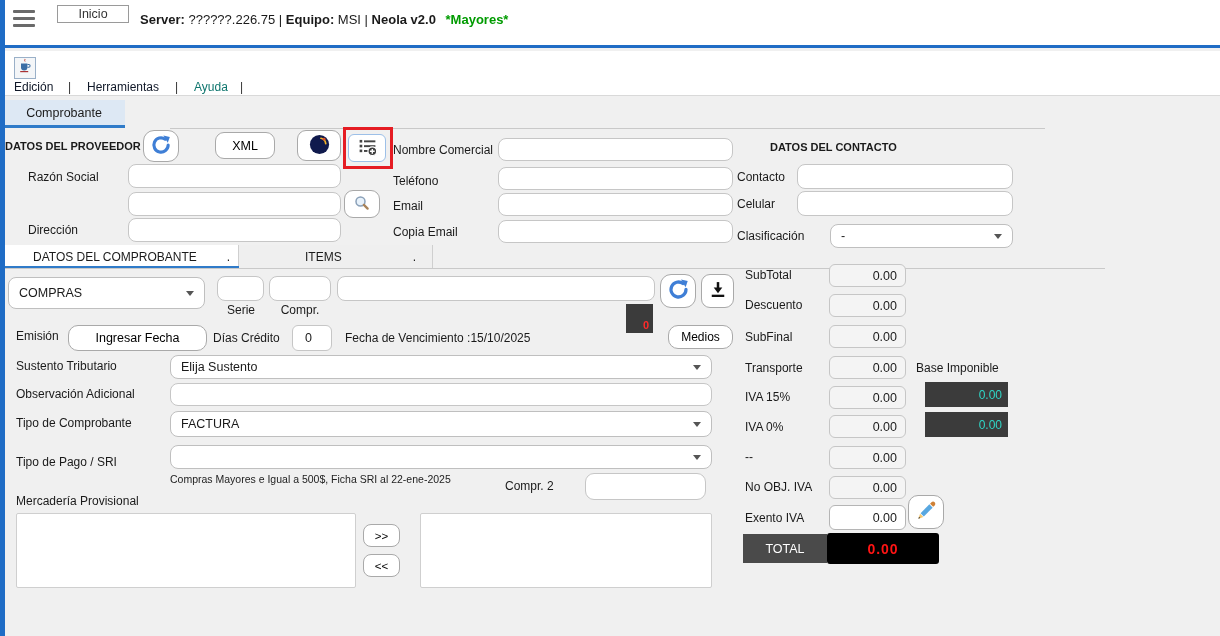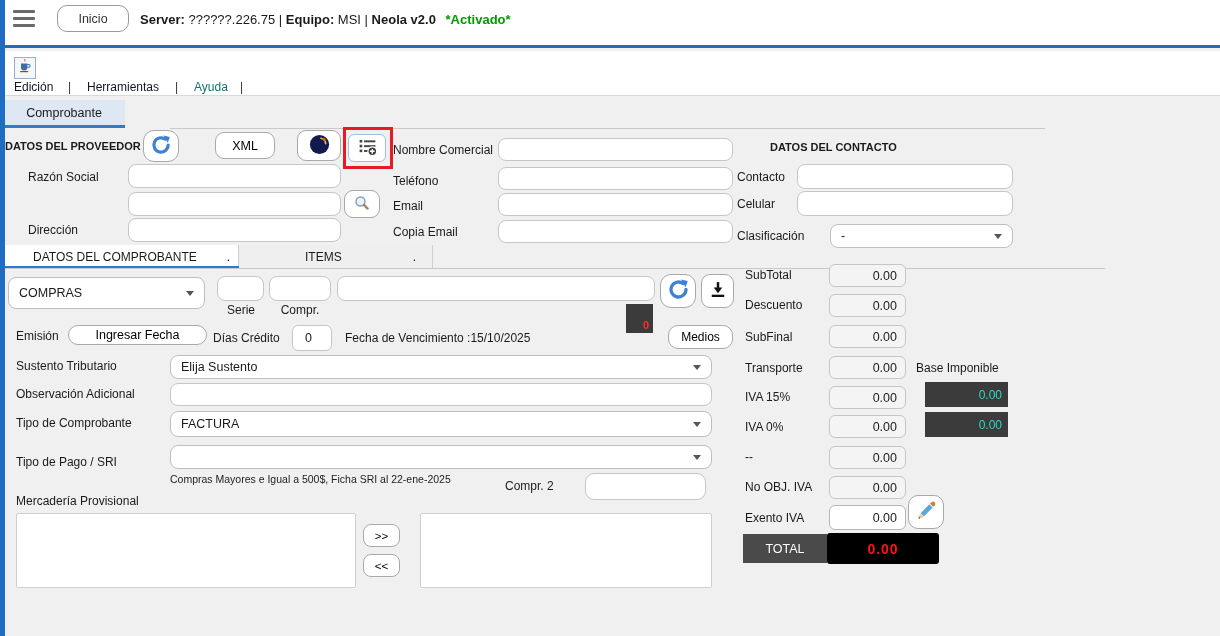--- a/index.html
+++ b/index.html
@@ -31,32 +31,32 @@
 <div id="app">
 
   <div class="abs" style="left:0;top:0;width:1220px;height:48px;background:#fff;border-bottom:3px solid #1f6cc5;"></div>
 
   <div class="abs" style="left:13px;top:10px;">
     <div class="bar"></div>
       <div class="bar"></div>
       <div class="bar" style="margin-bottom:0;"></div>
   </div>
 
-  <button class="btn abs" style="left:57px;top:5px;width:72px;height:27px;border-radius:10px;border:1.5px solid #9a9a9a;color:#333;">
+  <button class="btn abs" style="left:57px;top:5px;width:72px;height:18px;border-radius:0;border:1.5px solid #9a9a9a;color:#333;">
     <span>Inicio</span>
   </button>
 
   <div class="abs" style="left:140px;top:12px;font-size:13px;white-space:nowrap;">
     <span class="bold">Server:</span>
     <span>??????.226.75</span>
     <span>|</span>
     <span class="bold">Equipo:</span>
     <span>MSI |</span>
     <span class="bold">Neola v2.0</span>
-    <span class="bold" style="color:#009b00;margin-left:6px;">*Activado*</span>
+    <span class="bold" style="color:#009b00;margin-left:6px;">*Mayores*</span>
   </div>
 
   <div class="abs" style="left:0;top:51px;width:1220px;height:45px;background:#fff;border-bottom:1px solid #d9d9d9;"></div>
 
   <div class="abs" style="left:14px;top:57px;width:22px;height:22px;border:1px solid #9ab0c8;background:#f4f6f8;display:flex;align-items:center;justify-content:center;">
     <span>
       <svg viewBox="0 0 20 20" width="16" height="16">
         <path d="M9.5 1.2c1.3 1-.9 2 .6 3.2" fill="none" stroke="#c0392b" stroke-width="1.2"></path>
         <path d="M5 7h8v4.5a4 4 0 0 1-8 0z" fill="#3b6ea5"></path>
         <path d="M13 8h1.6a1.8 1.8 0 0 1 0 3.6H13" fill="none" stroke="#3b6ea5" stroke-width="1.3"></path>
@@ -217,21 +217,21 @@
 
   <div class="abs" style="left:626px;top:304px;width:27px;height:29px;background:#3b3b3b;">
     <span style="position:absolute;right:4px;bottom:2px;color:#ff2a2a;font-weight:bold;font-size:11px;">0</span>
   </div>
 
   <button class="btn abs" style="left:668px;top:325px;width:65px;height:24px;border-radius:10px;font-size:12px;">
     <span>Medios</span>
   </button>
 
   <div class="abs lbl" style="left:16px;top:329px;">Emisión</div>
-  <button class="btn abs" style="left:68px;top:325px;width:139px;height:20px;border-radius:10px;">
+  <button class="btn abs" style="left:68px;top:325px;width:139px;height:26px;border-radius:10px;">
     <span>Ingresar Fecha</span>
   </button>
   <div class="abs lbl" style="left:213px;top:331px;">Días Crédito</div>
   <div class="input abs" style="left:292px;top:325px;width:40px;height:26px;border-radius:6px;display:flex;align-items:center;">
     <span style="margin-left:12px;font-size:12.5px;">0</span>
   </div>
   <div class="abs lbl" style="left:345px;top:331px;">Fecha de Vencimiento :15/10/2025</div>
 
   <div class="abs lbl" style="left:16px;top:359px;">Sustento Tributario</div>
   <div class="dd abs" style="left:170px;top:355px;width:542px;height:24px;">

